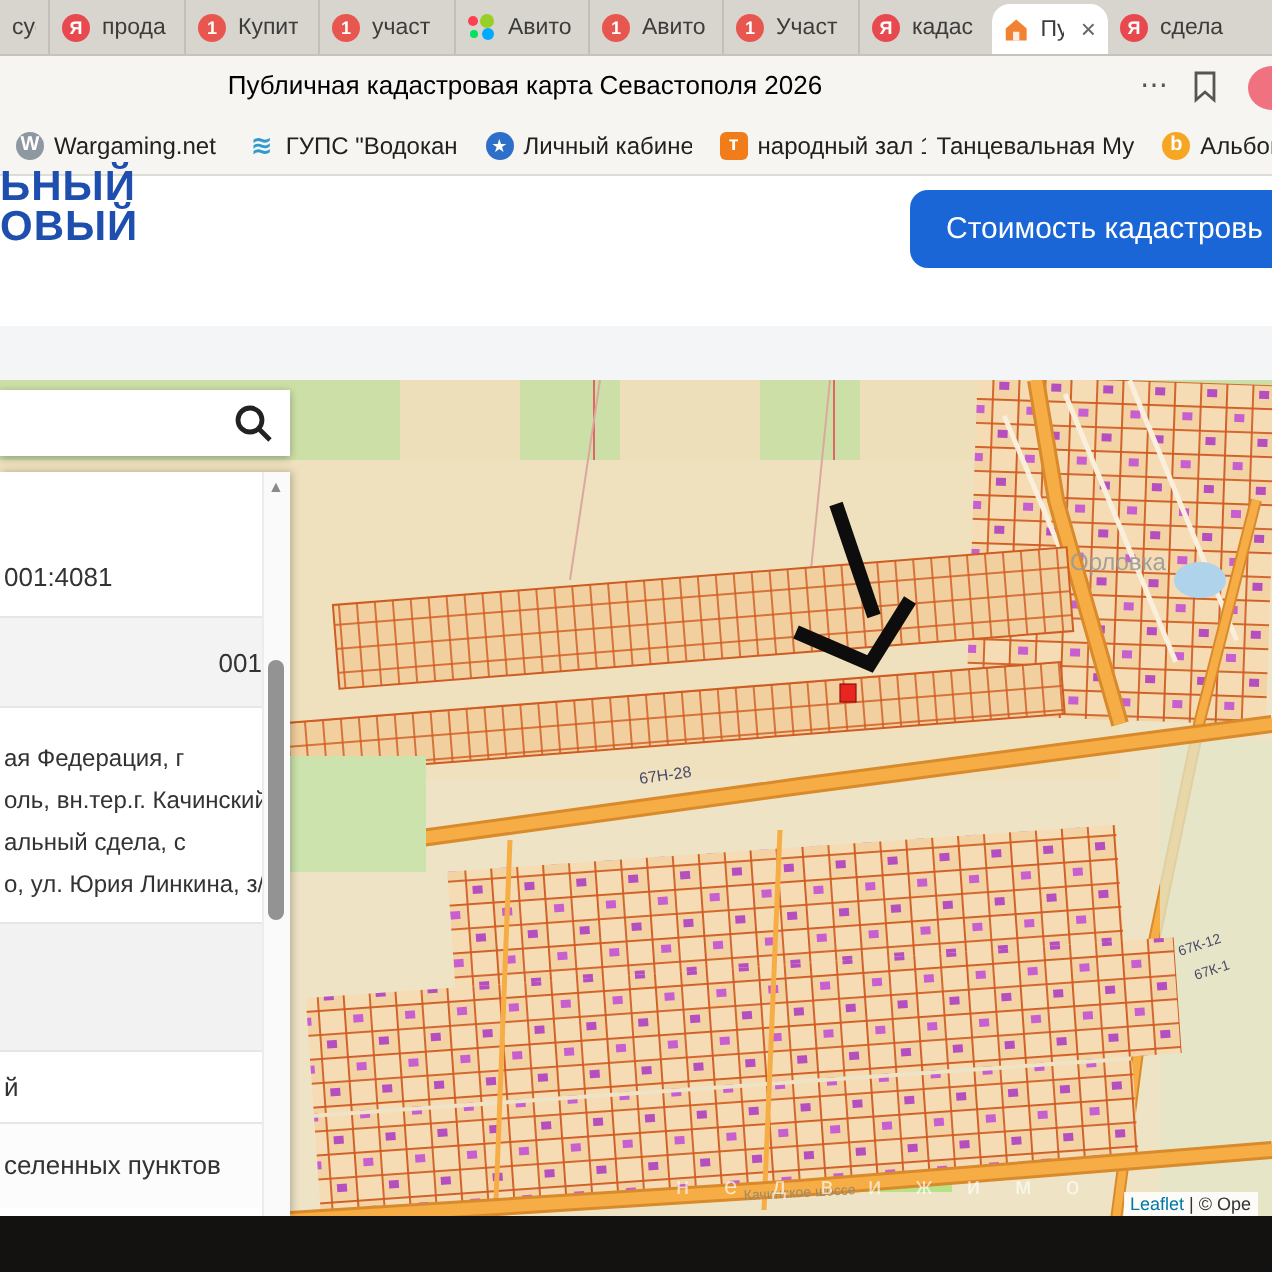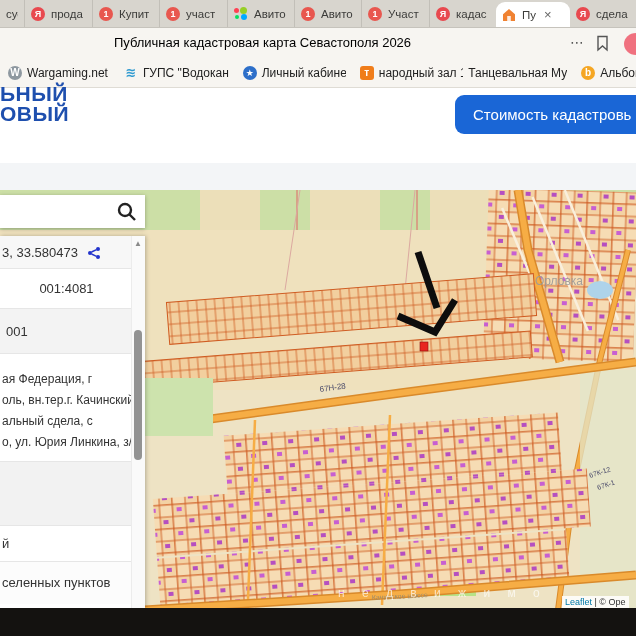--- a/index.html
+++ b/index.html
@@ -62,22 +62,22 @@
   
   .searchbox{position:absolute;left:0;top:195px;width:145px;height:33px;background:#fff;z-index:3;
              box-shadow:0 1px 4px rgba(0,0,0,.3);}
   .searchbox svg{position:absolute;left:116px;top:6px;}
   .panel{position:absolute;left:0;top:236px;width:145px;height:372px;background:#fff;z-index:3;
          box-shadow:1px 0 4px rgba(0,0,0,.25);}
   .rows{position:absolute;left:0;top:0;width:131px;height:372px;}
   .prow{position:absolute;left:0;width:131px;box-sizing:border-box;border-bottom:1px solid #e6e6e6;
         font-size:13px;color:#333;overflow:hidden;white-space:nowrap;}
   .r-coords{top:0;height:33px;line-height:33px;background:#f7f7f7;padding-left:2px;}
-  .r-cad1{top:33px;height:40px;line-height:40px;background:#ffffff;padding-left:2px;text-align:center;}
-  .r-cad2{top:73px;height:45px;line-height:45px;background:#f3f3f3;padding-left:6px;}
+  .r-cad1{top:33px;height:40px;line-height:40px;background:#ffffff;padding-left:2px;}
+  .r-cad2{top:73px;height:45px;line-height:45px;background:#f3f3f3;padding-left:18px;text-align:right;}
   .r-addr{top:118px;height:108px;background:#fff;padding:15px 0 0 2px;line-height:21px;font-size:12px;}
   .r-empty{top:226px;height:64px;background:#f2f2f2;}
   .r-part{top:290px;height:36px;line-height:36px;background:#fff;padding-left:2px;}
   .r-land{top:326px;height:42px;line-height:42px;background:#fcfcfc;padding-left:2px;border-bottom:none;}
   .shareic{display:inline-block;vertical-align:-3px;margin-left:5px;}
   .scrolltrack{position:absolute;left:131px;top:0;width:14px;height:372px;background:#fafafa;
                border-left:1px solid #ececec;box-sizing:border-box;}
   .scrollup{position:absolute;left:134px;top:3px;font-size:8px;color:#8a8a8a;}
   .scrollthumb{position:absolute;left:134px;top:94px;width:8px;height:130px;background:#939393;border-radius:4px;}
   
@@ -118,21 +118,21 @@
       <span class="tlabel">Авито</span>
     </div>
     <div class="tab" style="width:68px">
       <span class="fav badge">1</span>
       <span class="tlabel">Участ</span>
     </div>
     <div class="tab noborder" style="width:66px">
       <span class="fav yandex">Я</span>
       <span class="tlabel">кадас</span>
     </div>
-    <div class="tab active" style="width:74px">
+    <div class="tab active" style="width:58px">
       <svg width="14" height="14" viewBox="0 0 14 14">
         <path d="M7 1 L13 6.2 L13 13 L1 13 L1 6.2 Z" fill="#f08232"></path>
         <rect x="5.2" y="8" width="3.6" height="5" fill="#fff" opacity="0.85"></rect>
       </svg>
       <span class="tlabel">Пу</span>
       <span class="closex">×</span>
     </div>
     <div class="tab noborder" style="flex:1">
       <span class="fav yandex">Я</span>
       <span class="tlabel">сдела</span>
@@ -276,30 +276,20 @@
 
   <div class="searchbox">
     <svg width="22" height="22" viewBox="0 0 22 22">
       <circle cx="9" cy="9" r="6" fill="none" stroke="#222" stroke-width="2.4"></circle>
       <line x1="13.5" y1="13.5" x2="19" y2="19" stroke="#222" stroke-width="2.4"></line>
     </svg>
   </div>
 
   <div class="panel">
     <div class="rows">
-      <div class="prow r-coords">
-        <span>3, 33.580473</span>
-        <svg class="shareic" width="14" height="14" viewBox="0 0 14 14">
-          <circle cx="3" cy="7" r="2" fill="#2233cc"></circle>
-          <circle cx="11" cy="3" r="2" fill="#2233cc"></circle>
-          <circle cx="11" cy="11" r="2" fill="#2233cc"></circle>
-          <line x1="4.5" y1="6" x2="9.5" y2="3.6" stroke="#2233cc" stroke-width="1.4"></line>
-          <line x1="4.5" y1="8" x2="9.5" y2="10.4" stroke="#2233cc" stroke-width="1.4"></line>
-        </svg>
-      </div>
       <div class="prow r-cad1">
         <span>001:4081</span>
       </div>
       <div class="prow r-cad2">
         <span>001</span>
       </div>
       <div class="prow r-addr">
         <div>ая Федерация, г</div>
         <div>оль, вн.тер.г. Качинский</div>
         <div>альный сдела, с</div>

